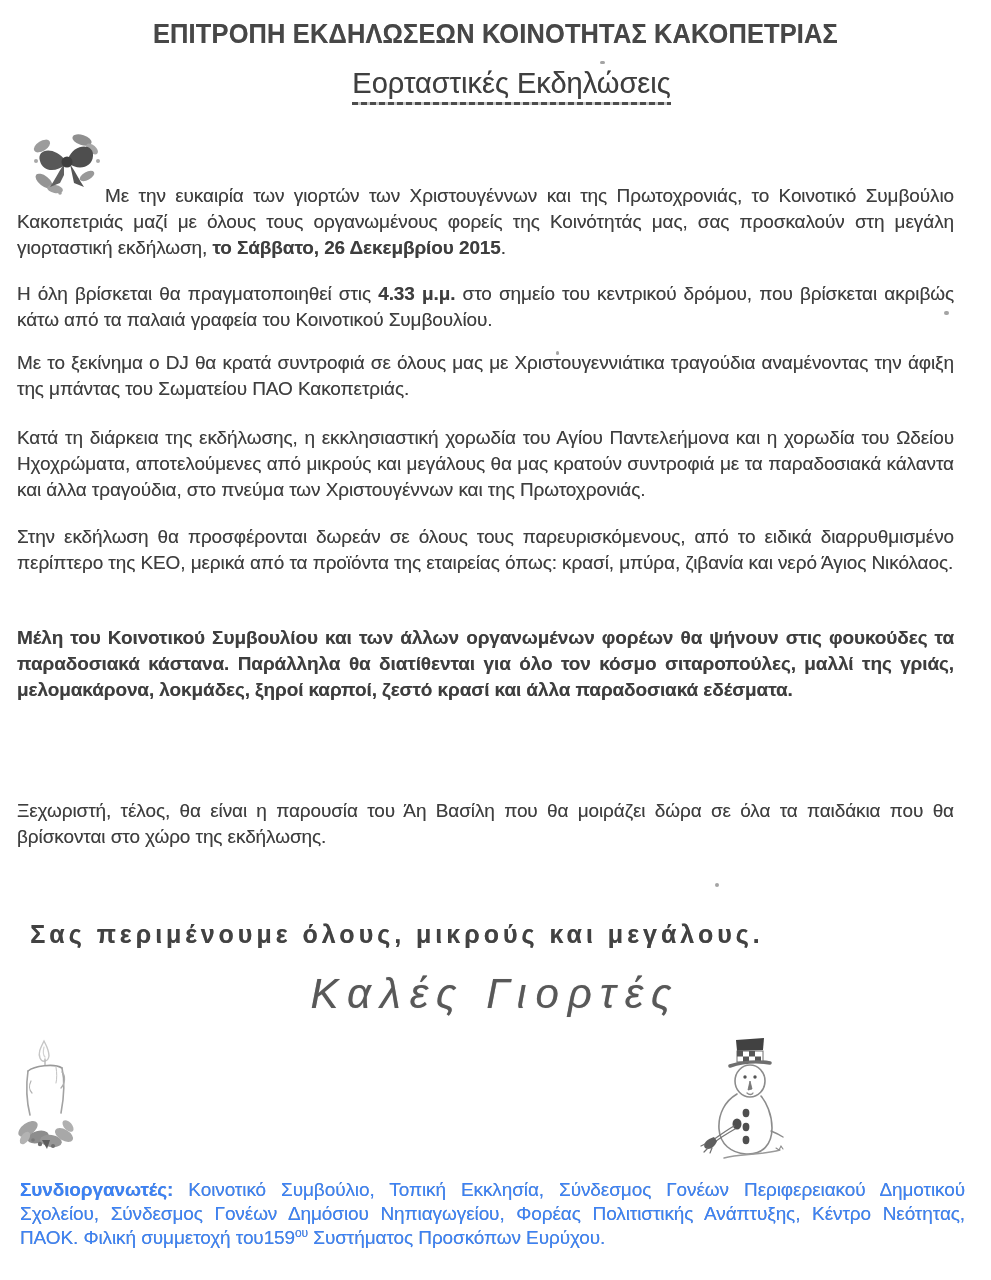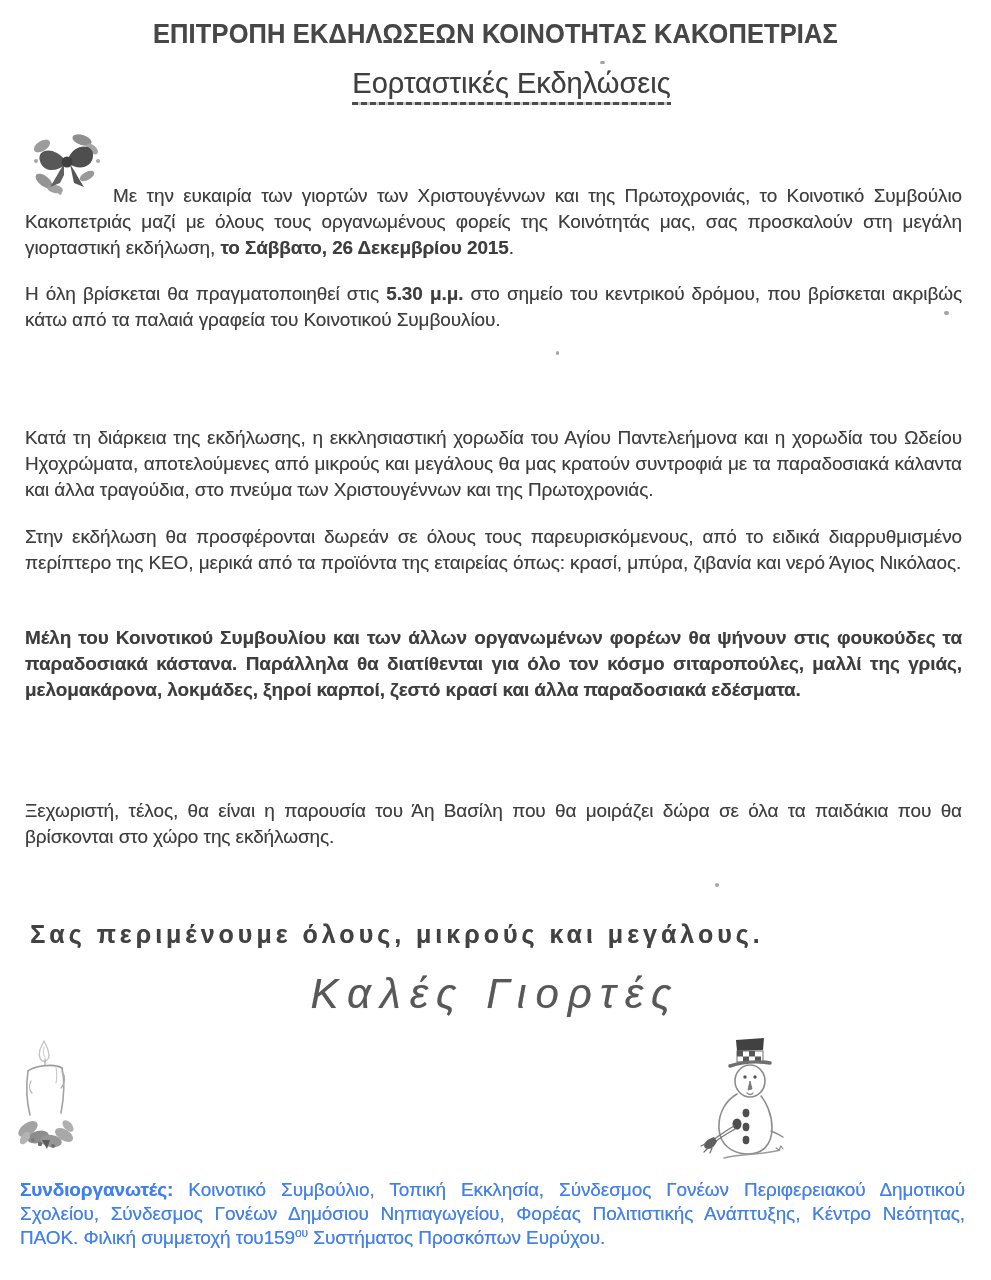--- a/index.html
+++ b/index.html
@@ -27,21 +27,21 @@
   .subtitle{
     display:block;
     font-size:29px;line-height:34px;font-weight:400;color:#3f3f3f;
     text-shadow:0 0 0.6px rgba(63,63,63,0.5);
   }
   .subtitle-underline{
     display:block;height:3px;margin-top:2px;
     background-image:repeating-linear-gradient(90deg,#4c4c4c 0 6px,rgba(76,76,76,0.30) 6px 9px);
   }
   .para{
-    position:absolute;left:25px;width:937px;margin:0;
+    position:absolute;left:17px;width:937px;margin:0;
     font-size:19px;line-height:26px;letter-spacing:-0.1px;
     text-align:justify;
     text-shadow:0 0 0.5px rgba(62,62,62,0.5);
   }
   .para b{font-weight:700;}
   .p1{top:183px;text-indent:88px;}
   .p2{top:281px;}
   .p3{top:350px;}
   .p4{top:425px;}
   .p5{top:524px;}
@@ -103,22 +103,23 @@
     <path d="M34,33 C28,42 24,50 20,56 L30,52 L34,44 Z" fill="#616161"></path>
     <path d="M40,33 C46,42 50,50 54,56 L44,52 Z" fill="#565656"></path>
     <circle cx="37" cy="31" r="5.5" fill="#3f3f3f"></circle>
     <circle cx="6" cy="30" r="2" fill="#a8a8a8"></circle>
     <circle cx="68" cy="30" r="2" fill="#ababab"></circle>
     <circle cx="30" cy="62" r="1.8" fill="#9f9f9f"></circle>
   </svg>
 
   <p class="para p1"><span>Με την ευκαιρία  των γιορτών των Χριστουγέννων και της Πρωτοχρονιάς, το Κοινοτικό Συμβούλιο Κακοπετριάς μαζί με όλους τους οργανωμένους φορείς της Κοινότητάς μας, σας προσκαλούν στη μεγάλη γιορταστική εκδήλωση, </span><b>το Σάββατο, 26 Δεκεμβρίου 2015</b><span>.</span></p>
 
-  <p class="para p2"><span>Η όλη βρίσκεται θα πραγματοποιηθεί στις </span><b>5.30 μ.μ.</b><span> στο σημείο του κεντρικού δρόμου, που βρίσκεται ακριβώς κάτω από τα παλαιά γραφεία του Κοινοτικού Συμβουλίου.</span></p>
+  <p class="para p2"><span>Η όλη βρίσκεται θα πραγματοποιηθεί στις </span><b>4.33 μ.μ.</b><span> στο σημείο του κεντρικού δρόμου, που βρίσκεται ακριβώς κάτω από τα παλαιά γραφεία του Κοινοτικού Συμβουλίου.</span></p>
 
+  <p class="para p3">Με το ξεκίνημα ο DJ θα κρατά συντροφιά σε όλους μας με Χριστουγεννιάτικα τραγούδια αναμένοντας την άφιξη της μπάντας του Σωματείου ΠΑΟ Κακοπετριάς.</p>
 
   <p class="para p4">Κατά τη διάρκεια της εκδήλωσης, η εκκλησιαστική χορωδία του Αγίου Παντελεήμονα και η χορωδία του Ωδείου Ηχοχρώματα, αποτελούμενες από μικρούς και μεγάλους θα μας κρατούν συντροφιά με τα παραδοσιακά κάλαντα και άλλα τραγούδια, στο πνεύμα των Χριστουγέννων και της Πρωτοχρονιάς.</p>
 
   <p class="para p5">Στην  εκδήλωση θα προσφέρονται δωρεάν σε όλους τους παρευρισκόμενους, από το ειδικά διαρρυθμισμένο περίπτερο της ΚΕΟ, μερικά από τα προϊόντα της εταιρείας όπως: κρασί, μπύρα, ζιβανία και νερό Άγιος Νικόλαος.</p>
 
   <p class="para p6">Μέλη του Κοινοτικού Συμβουλίου και των άλλων οργανωμένων φορέων θα ψήνουν στις φουκούδες τα παραδοσιακά κάστανα. Παράλληλα θα διατίθενται για όλο τον κόσμο σιταροπούλες, μαλλί της γριάς, μελομακάρονα, λοκμάδες, ξηροί καρποί, ζεστό κρασί και άλλα παραδοσιακά εδέσματα.</p>
 
 
   <p class="para p8">Ξεχωριστή, τέλος, θα είναι η παρουσία του Άη Βασίλη που θα μοιράζει δώρα σε όλα τα παιδάκια που θα βρίσκονται στο χώρο της εκδήλωσης.</p>
 

